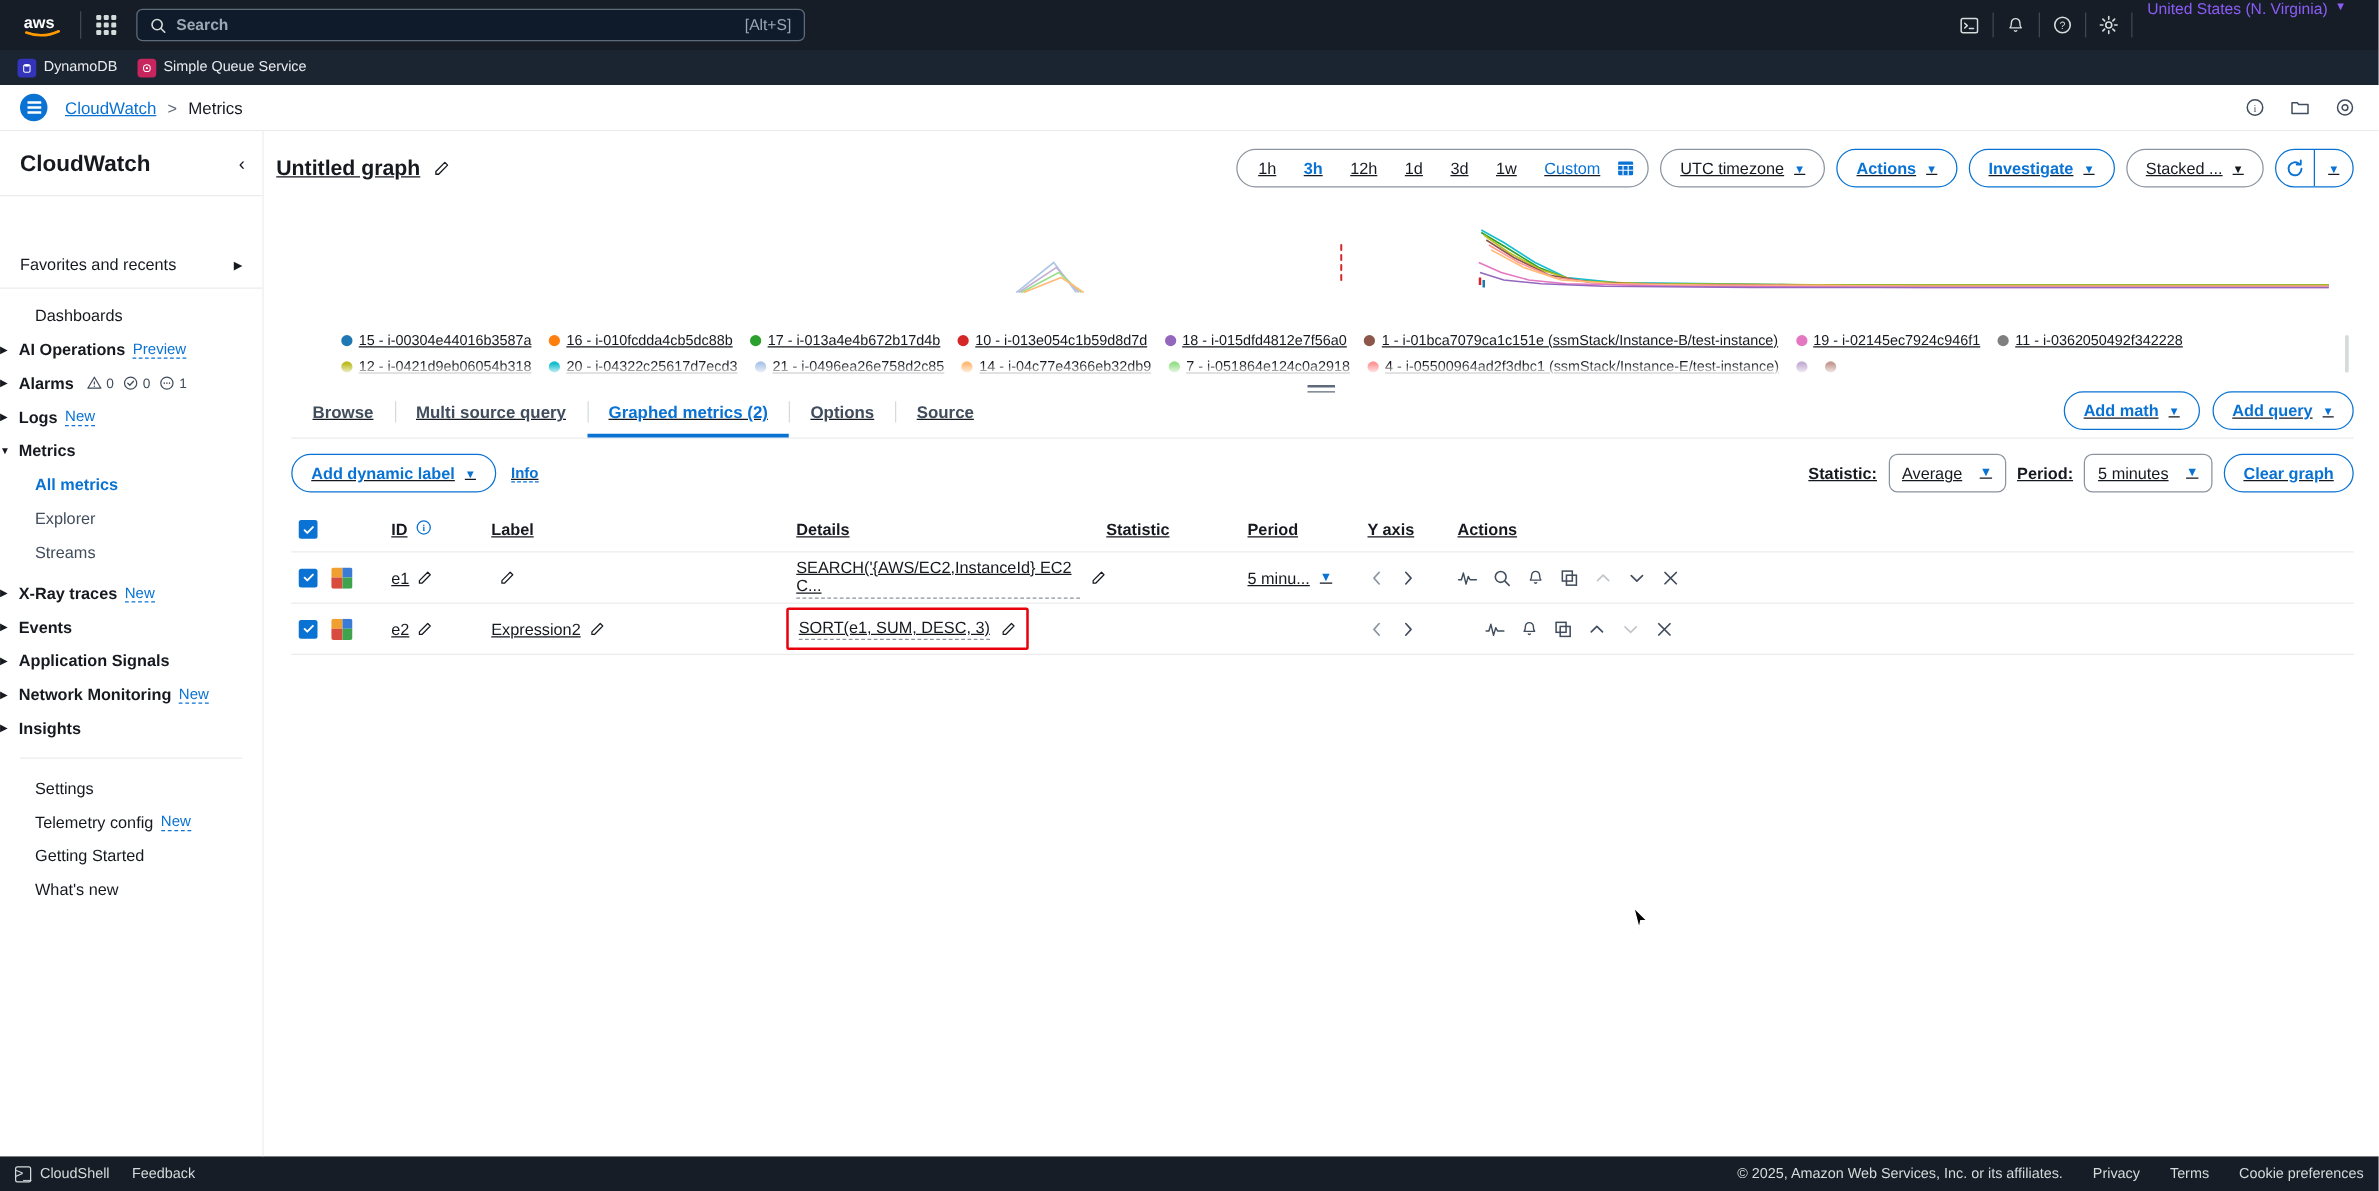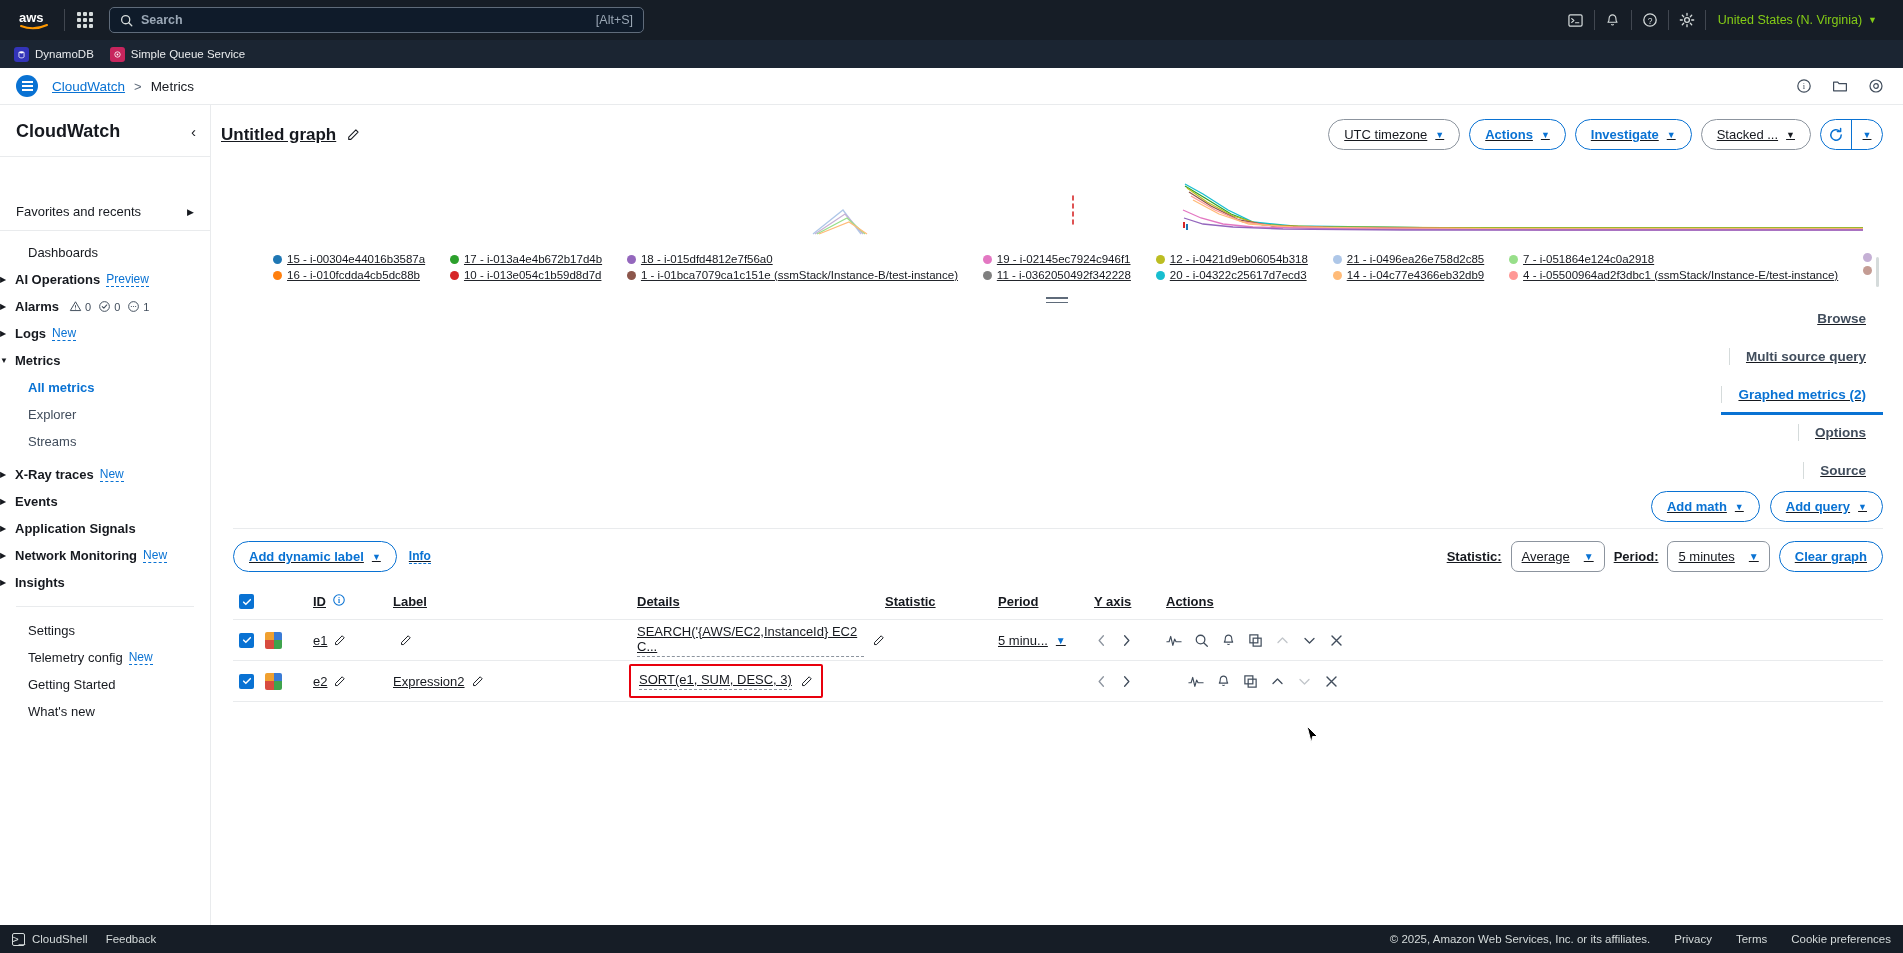--- a/index.html
+++ b/index.html
@@ -29,22 +29,22 @@
   }
   .searchbox .ph { color: #9aa7b5; font-size: 12.5px; flex: 1; font-weight: bold; }
   .searchbox .kbd { color: #9aa7b5; font-size: 12.5px; }
   .topnav-right { margin-left: auto; display: flex; align-items: center; }
   .tn-btn {
     width: 36px; height: 40px; display: flex; align-items: center; justify-content: center;
     cursor: pointer;
   }
   .tn-sep { width:1px; height:20px; background:#414750; }
   .region {
-    color: #84cc16; font-size: 12.5px; padding: 0 12px; display: flex;
-    align-items: center; gap: 6px; cursor: pointer; height: 40px;
+    color: #8b5cf6; font-size: 12.5px; padding: 0 12px; display: flex;
+    gap: 6px; cursor: pointer; height: 40px;
   }
 
   
   .favbar {
     height: 28px; background: #1b2532; display: flex; align-items: center;
     padding: 0 14px; gap: 16px;
   }
   .fav-item { display: flex; align-items: center; gap: 6px; cursor: pointer; }
   .fav-item span { color: #e9ebed; font-size: 11.5px; }
   .svc-icon { width: 15px; height: 15px; border-radius: 3px; display:flex; align-items:center; justify-content:center; }
@@ -146,45 +146,44 @@
   }
   .refresh-group .vsep { width:1px; height:29px; background:#0972d3; }
 
   
   .chart-area { padding: 0 20px 0 32px; position: relative; }
   .no-unit { font-size: 12px; color: #414d5c; padding-left: 3px; }
   .plot { height: 76px; position: relative; margin-top: 6px; }
   .plot svg { display:block; }
 
   .legend {
-    margin-top: 11px; height: 38px; overflow: hidden;
+    margin-top: 22px; height: 38px; overflow: hidden;
     display:flex; flex-wrap: wrap; gap: 4px 14px; padding-left: 30px;
     position: relative;
-    flex-direction: column;
   }
   .lg-item { display:flex; align-items:center; gap: 5px; font-size: 11.5px; color:#16191f; white-space:nowrap; cursor:pointer;}
   .lg-dot { width: 9px; height: 9px; border-radius: 50%; flex:0 0 9px; }
   .legend-fade {
     position:absolute; left:0; right:0; bottom:0; height: 11px;
     background: linear-gradient(to bottom, rgba(255,255,255,0), #fff 85%);
     pointer-events:none;
   }
   .drag-handle {
     position:absolute; left: 50%; transform: translateX(-50%); bottom: -8px;
     width: 22px; height: 2px; cursor: ns-resize;
   }
   .drag-handle i { display:block; height:1.5px; background:#5f6b7a; margin-bottom:3px; }
   .legend-scroll {
     position:absolute; right: 4px; top: 4px; bottom: 4px; width: 3px; background:#d5dbdb; border-radius:2px;
   }
 
   
   .tabs-row {
     display:flex; align-items:flex-end; border-bottom: 1px solid #e9ebed;
-    margin: 10px 20px 0 22px; position: relative; flex-direction: column;
+    margin: 10px 20px 0 22px; position: relative;
   }
   .tab {
     padding: 10px 17px 10px; font-size: 13.5px; font-weight: 700; color:#414d5c;
     cursor:pointer; border-bottom: 3px solid transparent; position:relative;
   }
   .tab + .tab::before {
     content:""; position:absolute; left:0; top: 9px; bottom: 9px; width:1px; background:#d5dbdb;
   }
   .tab.active { color:#0972d3; border-bottom-color:#0972d3; }
   .tabs-right { margin-left:auto; display:flex; align-items:center; gap:10px; padding-bottom: 6px; }
@@ -487,20 +486,40 @@
 
     <div class="graph-header">
       <span class="gtitle">Untitled graph</span>
       <span class="pencil">
         <svg width="14" height="14" viewBox="0 0 16 16">
             <path d="M11.3 2.2l2.5 2.5L5.6 13H3.1v-2.5z" stroke="#16191f" stroke-width="1.2" fill="none" stroke-linejoin="round"></path>
           </svg>
       </span>
 
       <div class="gh-right">
+        <div class="seg">
+          <span class="opt">1h</span>
+          <span class="opt sel">3h</span>
+          <span class="opt">12h</span>
+          <span class="opt">1d</span>
+          <span class="opt">3d</span>
+          <span class="opt">1w</span>
+          <span class="opt link">Custom</span>
+          <span class="cal-icon">
+            <svg width="15" height="15" viewBox="0 0 16 16">
+              <rect x="1.6" y="2.4" width="12.8" height="11.6" rx="1" fill="#0972d3"></rect>
+              <g stroke="#fff" stroke-width="1">
+                <line x1="1.6" y1="5.6" x2="14.4" y2="5.6"></line>
+                <line x1="5.8" y1="5.6" x2="5.8" y2="14"></line>
+                <line x1="10.2" y1="5.6" x2="10.2" y2="14"></line>
+                <line x1="1.6" y1="9.8" x2="14.4" y2="9.8"></line>
+              </g>
+            </svg>
+          </span>
+        </div>
 
         <div class="btn grey">
           <span>UTC timezone</span>
           <span class="caret" style="color:#0972d3;">▼</span>
         </div>
 
         <div class="btn">
           <span>Actions</span>
           <span class="caret">▼</span>
         </div>

